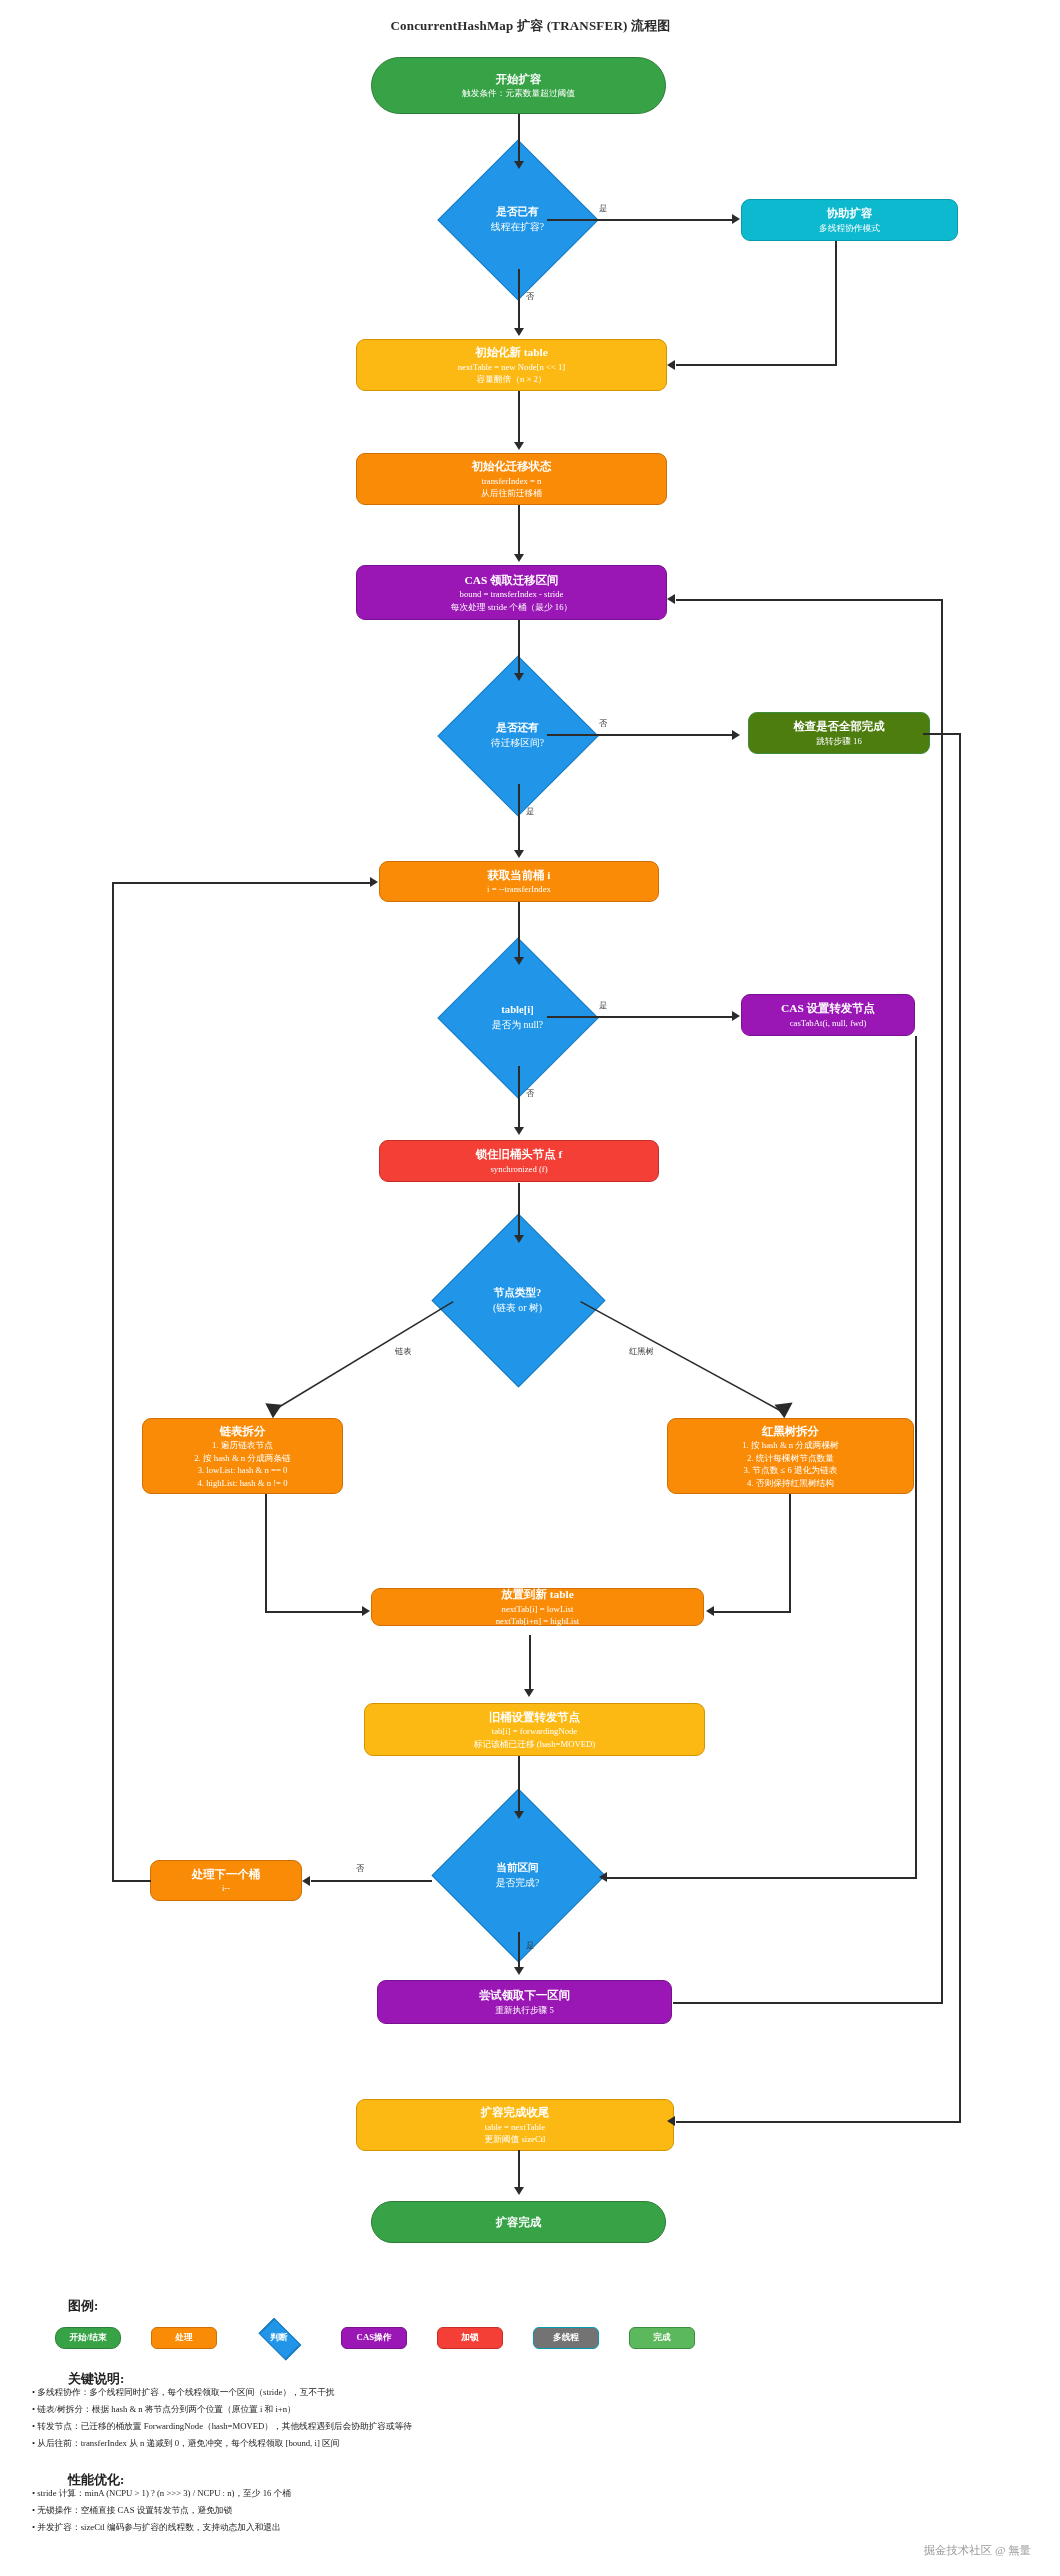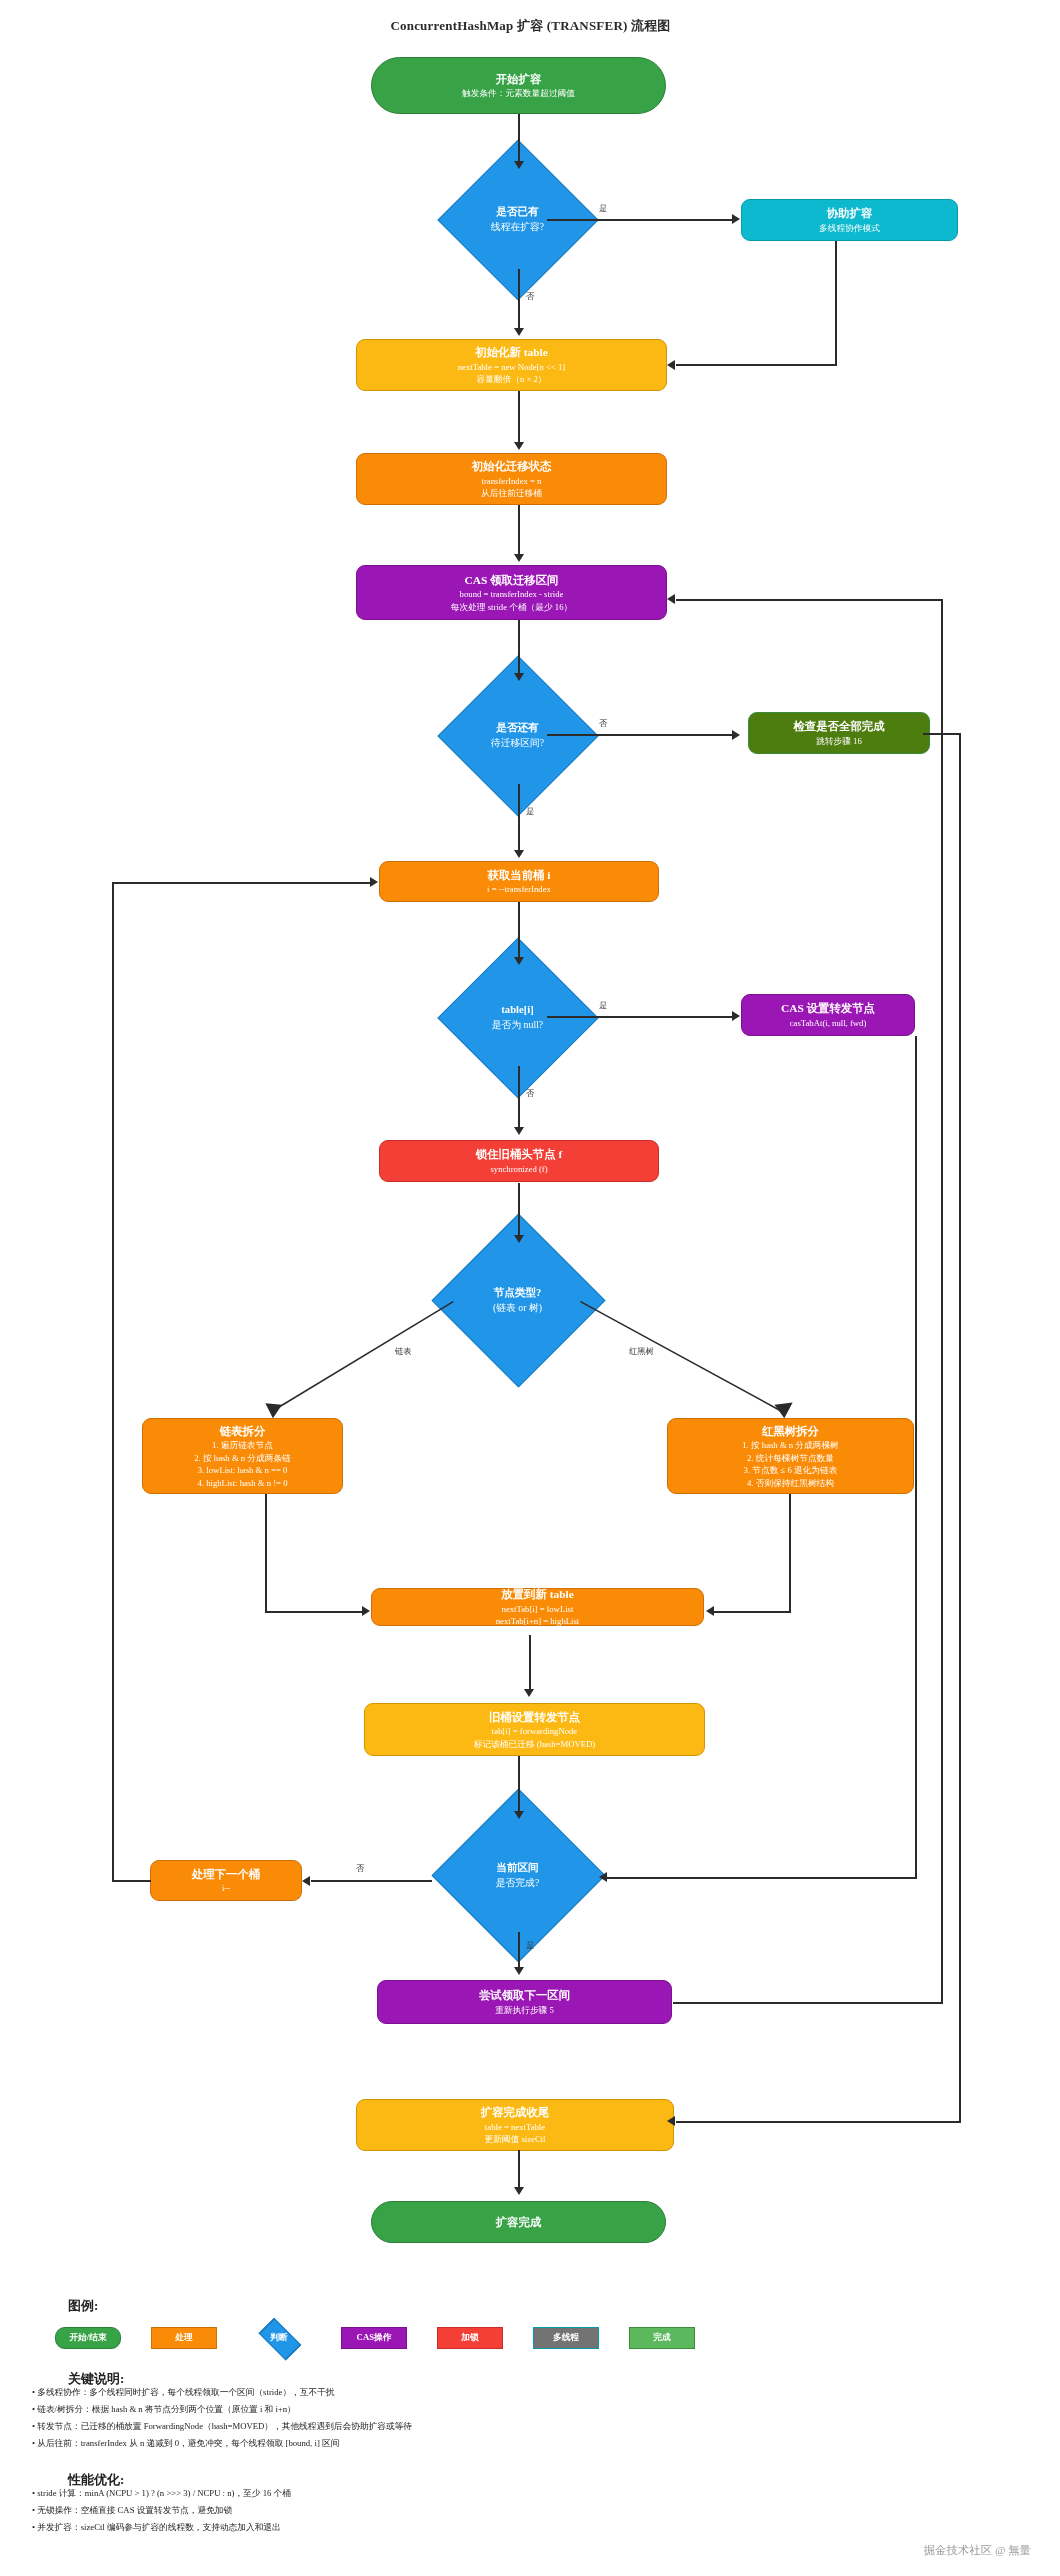--- a/index.html
+++ b/index.html
@@ -59,21 +59,21 @@
   .arw.right{border-top:5.3px solid transparent;border-bottom:5.3px solid transparent;border-left:8.3px solid #2b2b2b;}
   .arw.left {border-top:5.3px solid transparent;border-bottom:5.3px solid transparent;border-right:8.3px solid #2b2b2b;}
   .elabel{position:absolute;font-size:8.3px;color:#333;background:transparent;}
 
   
   .legend-title,.notes-title{
     position:absolute;font-size:13px;font-weight:bold;color:#222;padding-left:36px;
   }
   .legend-row{position:absolute;left:32px;top:2326px;display:flex;align-items:center;gap:30px;padding-left:23px;}
   .chip{
-    width:64px;height:19.7px;border-radius:0;display:flex;align-items:center;justify-content:center;
+    width:64px;height:19.7px;border-radius:6px;display:flex;align-items:center;justify-content:center;
     color:#fff;font-size:8.7px;font-weight:bold;
   }
   .chip.stad{border-radius:9.8px;}
   .chip-diamond{position:relative;width:64px;height:24px;}
   .chip-diamond .sq{
     position:absolute;left:50%;top:50%;width:19.7px;height:19.7px;margin:-9.8px 0 0 -9.8px;
     background:#2196e8;border:1.1px solid #1b7bc0;transform:rotate(45deg) scaleX(1.75);
   }
   .chip-diamond .dl{
     position:absolute;left:0;top:0;width:100%;height:100%;display:flex;

